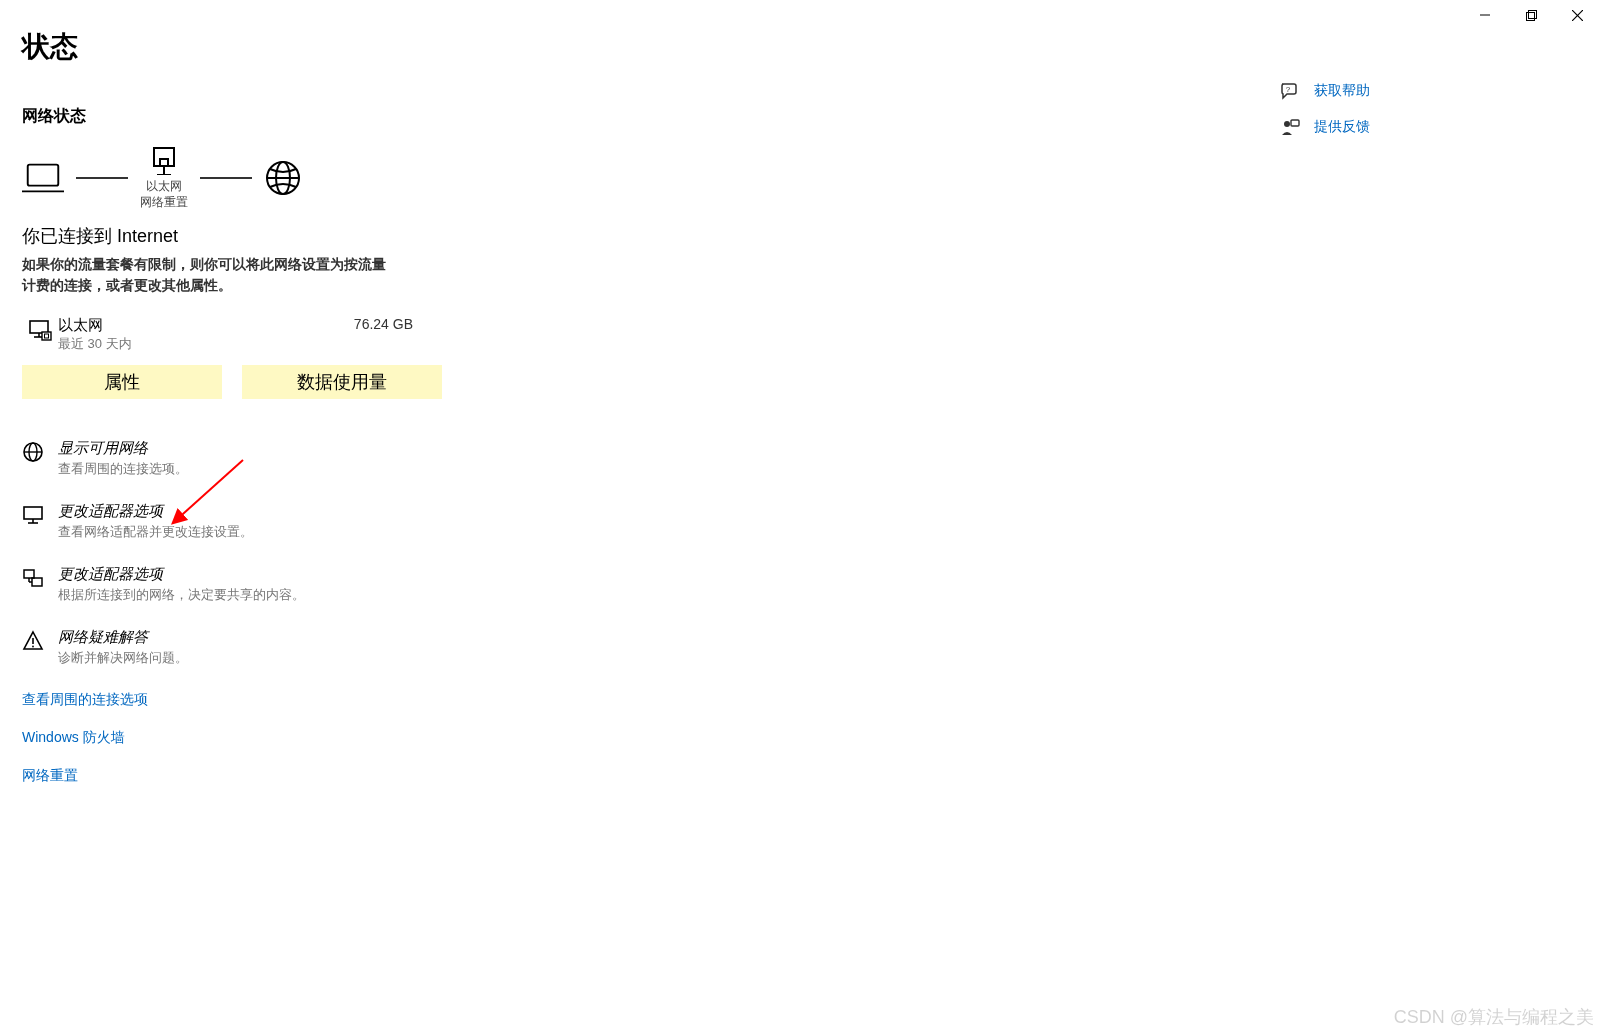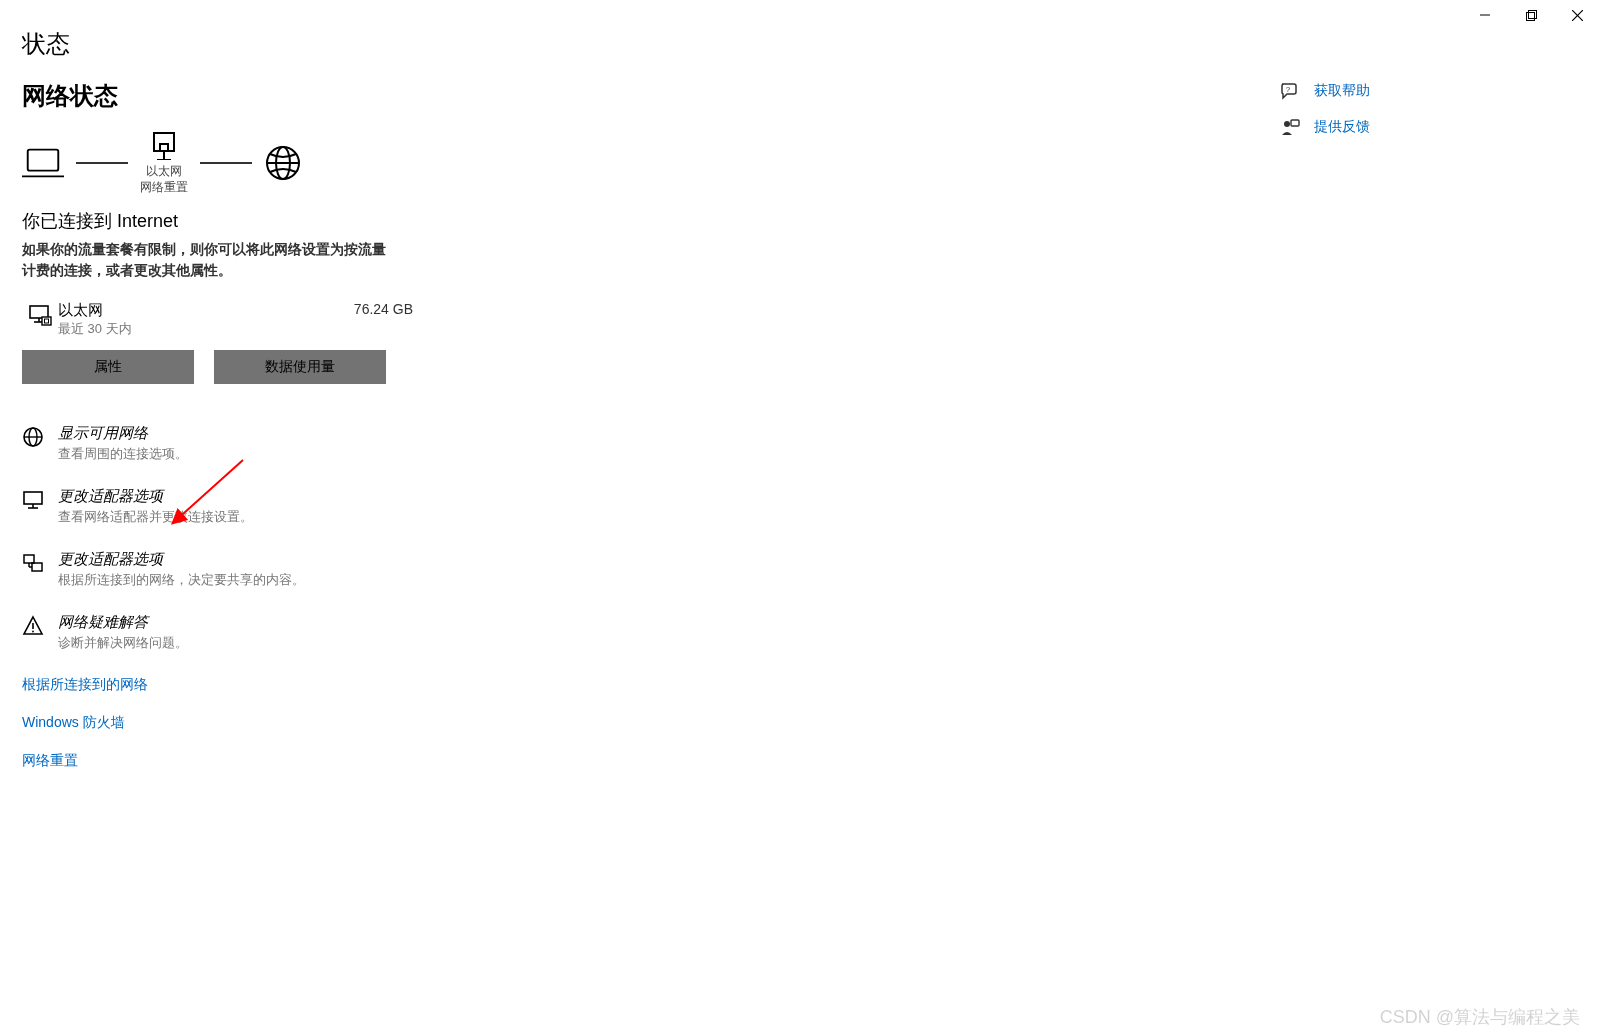--- a/index.html
+++ b/index.html
@@ -24,26 +24,26 @@
     display: flex; align-items: center; justify-content: center;
     cursor: pointer;
     color: #000;
   }
   .win-btn svg { display: block; }
 
   .content {
     padding: 28px 22px 0 22px;
   }
   h1.page-title {
-    font-size: 24px;
-    font-weight: 400;
-    margin-bottom: 20px;
+    font-size: 28px;
+    font-weight: 700;
+    margin-bottom: 40px;
   }
   h2.section-title {
-    font-size: 24px;
+    font-size: 16px;
     font-weight: 600;
     margin-bottom: 18px;
   }
 
   .main-col { width: 760px; }
 
   
   .net-diagram {
     display: flex; align-items: center;
     gap: 12px;
@@ -76,24 +76,24 @@
   }
   .ether-icon{ width:36px; flex-shrink:0; display:flex; justify-content:center; padding-top:2px;}
   .ether-info{ flex:1; }
   .ether-name{ font-size:15px; color:#000; }
   .ether-sub{ font-size:13px; color:#777; }
   .ether-usage{ font-size:14px; color:#333; padding-right:0; }
   .ether-row-inner{ display:flex; width:355px; justify-content:space-between; }
 
   .btn-row{ display:flex; gap:20px; margin-bottom:40px;}
   .gray-btn{
-    width:172px; height:34px;
-    background:#737373;
+    width:200px; height:34px;
+    background:#fef9c3;
     border:none;
-    font-size:14px; color:#000;
+    font-size:18px; color:#000;
     font-family: inherit;
     cursor:pointer;
     display:flex; align-items:center; justify-content:center;
   }
 
   .list-item{
     display:flex; align-items:flex-start;
     margin-bottom:24px;
     cursor:pointer;
   }
@@ -126,21 +126,21 @@
   
   .arrow-overlay{
     position:absolute;
     left:168px; top:458px;
     width:80px; height:70px;
     pointer-events:none;
   }
 
   .watermark{
     position:absolute;
-    bottom:6px; right:20px;
+    bottom:6px; right:6px;
     color:rgba(0,0,0,0.18);
     font-size:18px;
     font-weight:400;
   }
 </style>
 </head>
 <body>
 
 <div class="win-controls">
   <div class="win-btn">
@@ -284,21 +284,21 @@
             <line x1="11" y1="8" x2="11" y2="14" stroke="#000" stroke-width="1.6"></line>
             <circle cx="11" cy="16.5" r="0.9" fill="#000"></circle>
           </svg>
       </div>
       <div class="li-text">
         <div class="li-title">网络疑难解答</div>
         <div class="li-sub">诊断并解决网络问题。</div>
       </div>
     </div>
 
-    <a class="link">根据所连接到的网络</a>
+    <a class="link">查看周围的连接选项</a>
     <a class="link">Windows 防火墙</a>
     <a class="link">网络重置</a>
 
   </div>
 </div>
 
 <div class="aside">
   <div class="aside-link">
     <span class="aside-icon">
       <svg width="20" height="18" viewBox="0 0 20 18">

